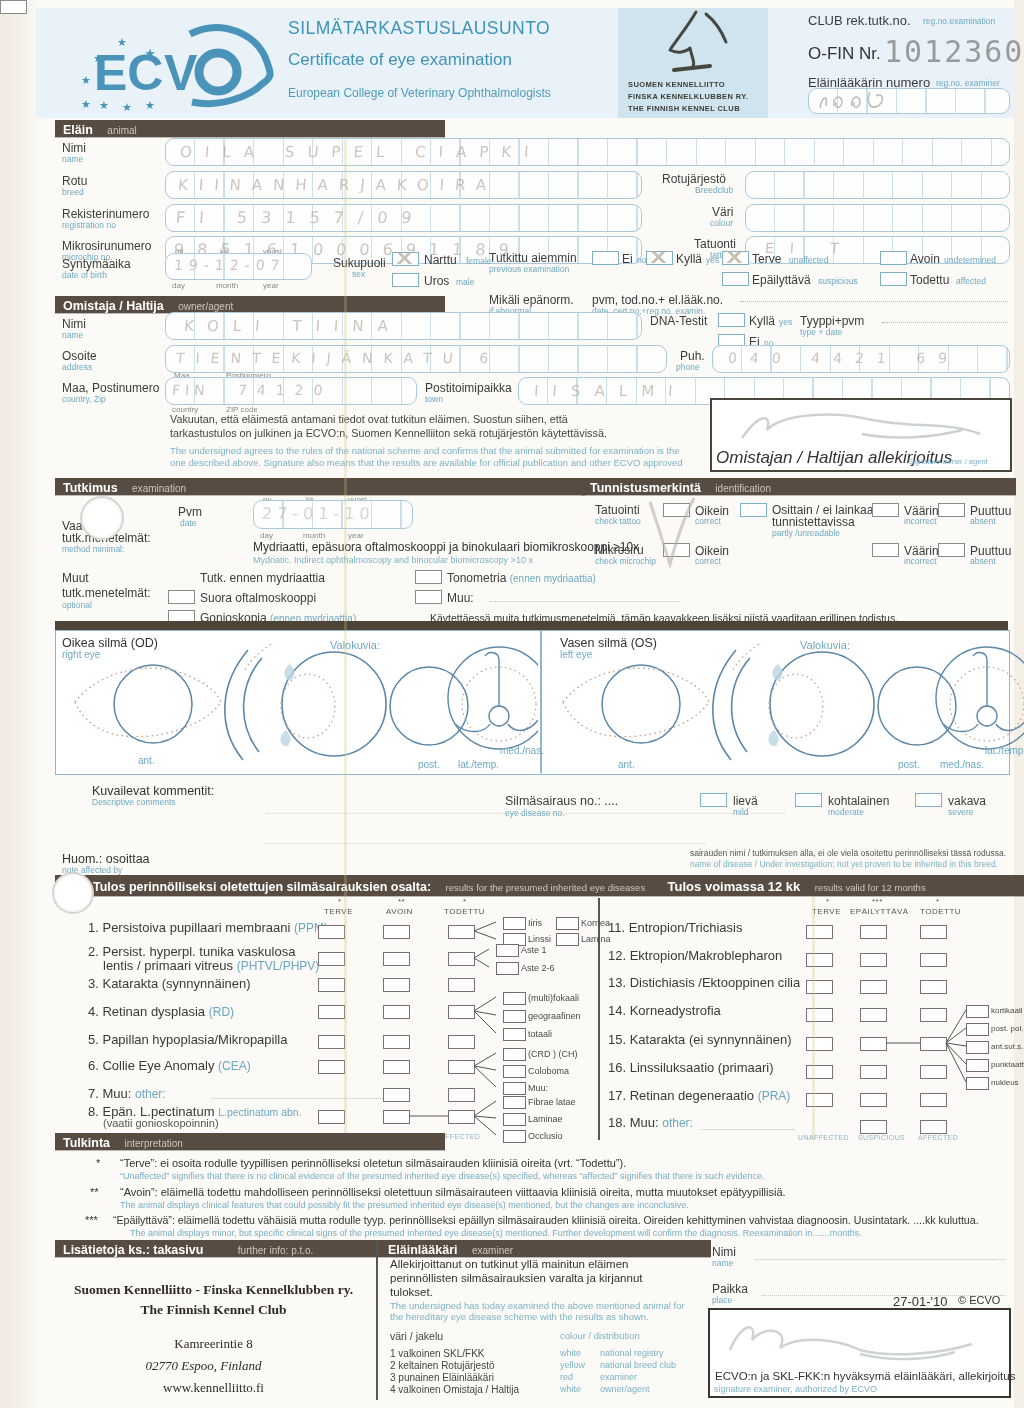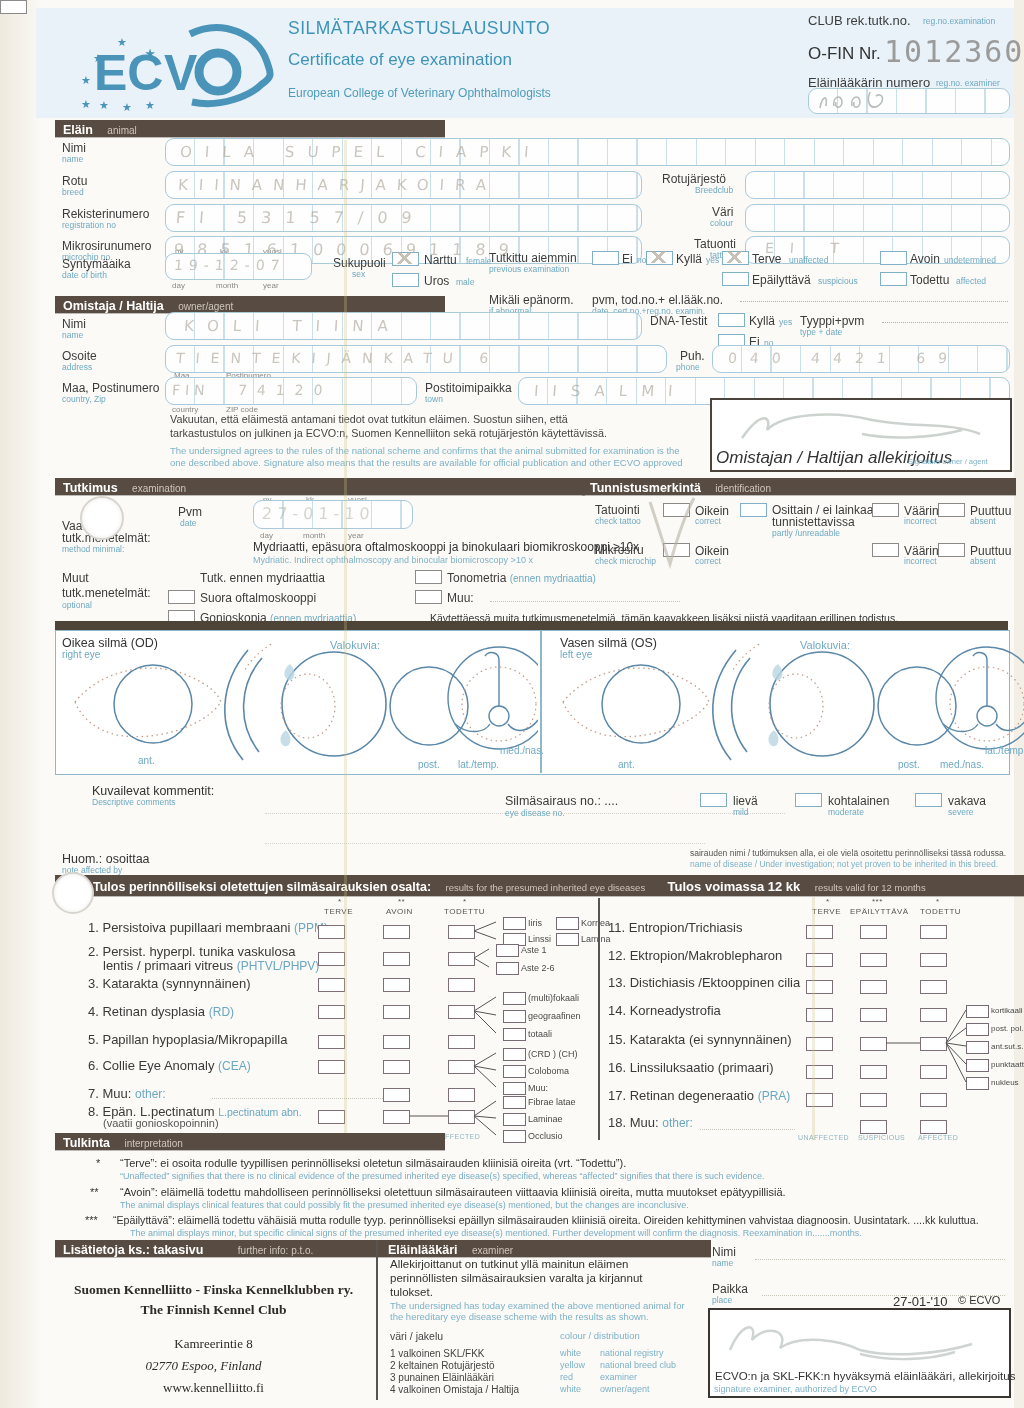--- a/index.html
+++ b/index.html
@@ -63,20 +63,29 @@
     </g>
     <text x="42" y="80" font-size="50" font-weight="bold" fill="#4a94ba" font-family="Liberation Sans,sans-serif">EC</text>
     <text x="112" y="80" font-size="50" font-weight="bold" fill="#4a94ba" font-family="Liberation Sans,sans-serif">V</text>
     <circle cx="166" cy="62" r="19" fill="none" stroke="#4a94ba" stroke-width="9"></circle>
     <path d="M138,24 C170,8 206,24 215,52 C218,62 222,66 210,74 C198,86 168,98 140,92" fill="none" stroke="#4a94ba" stroke-width="7"></path>
   </svg>
   <div class="abs" style="left:288px;top:18px;font-size:17.5px;color:#3d93b8;letter-spacing:.5px;">SILMÄTARKASTUSLAUSUNTO</div>
   <div class="abs" style="left:288px;top:50px;font-size:17px;color:#3d93b8;">Certificate of eye examination</div>
   <div class="abs" style="left:288px;top:86px;font-size:12px;color:#4f9cba;">European College of Veterinary Ophthalmologists</div>
 
+  <div class="abs" style="left:618px;top:8px;width:150px;height:110px;background:#cfe4ee;">
+    <svg width="150" height="66" viewBox="0 0 150 66">
+      <path d="M78,4 C70,18 60,30 52,42 M52,42 C60,46 68,44 72,40 M72,40 C74,50 78,56 74,60 M88,6 C98,14 104,24 108,34" fill="none" stroke="#474740" stroke-width="3" stroke-linecap="round"></path>
+      <path d="M56,62 L92,58" stroke="#474740" stroke-width="4" stroke-linecap="round"></path>
+    </svg>
+    <div style="position:absolute;left:10px;top:72px;font-size:7.5px;font-weight:bold;color:#3d3c37;letter-spacing:.4px;">SUOMEN KENNELLIITTO</div>
+    <div style="position:absolute;left:10px;top:84px;font-size:7.5px;font-weight:bold;color:#3d3c37;letter-spacing:.4px;">FINSKA KENNELKLUBBEN RY.</div>
+    <div style="position:absolute;left:10px;top:96px;font-size:7.5px;font-weight:bold;color:#3d3c37;letter-spacing:.4px;">THE FINNISH KENNEL CLUB</div>
+  </div>
 
   <div class="abs lbl" style="left:808px;top:14px;font-size:13px;">CLUB rek.tutk.no.</div>
   <div class="abs sub" style="left:923px;top:17px;">reg.no.examination</div>
   <div class="abs" style="left:808px;top:44px;font-size:17px;color:#333;">O-FIN Nr.</div>
   <div class="abs mono" style="left:884px;top:34px;font-size:30px;color:#9b9b9b;letter-spacing:2px;">1012360</div>
   <div class="abs lbl" style="left:808px;top:76px;font-size:13px;">Eläinlääkärin numero</div>
   <div class="abs sub" style="left:936px;top:79px;">reg.no. examiner</div>
   <div class="abs comb" style="left:808px;top:88px;width:200px;height:24px;"></div>
   <svg class="abs" style="left:812px;top:88px" width="120" height="26" viewBox="0 0 120 26">
     <path d="M8,20 C10,8 16,6 14,18 M22,18 C20,8 30,6 30,14 C30,20 22,22 24,14 M40,18 C38,8 48,6 48,14 C48,20 40,22 42,14 M58,4 C54,14 58,22 66,18 C74,12 70,4 64,8" fill="none" stroke="#9aa39f" stroke-width="1.6" opacity=".7"></path>

